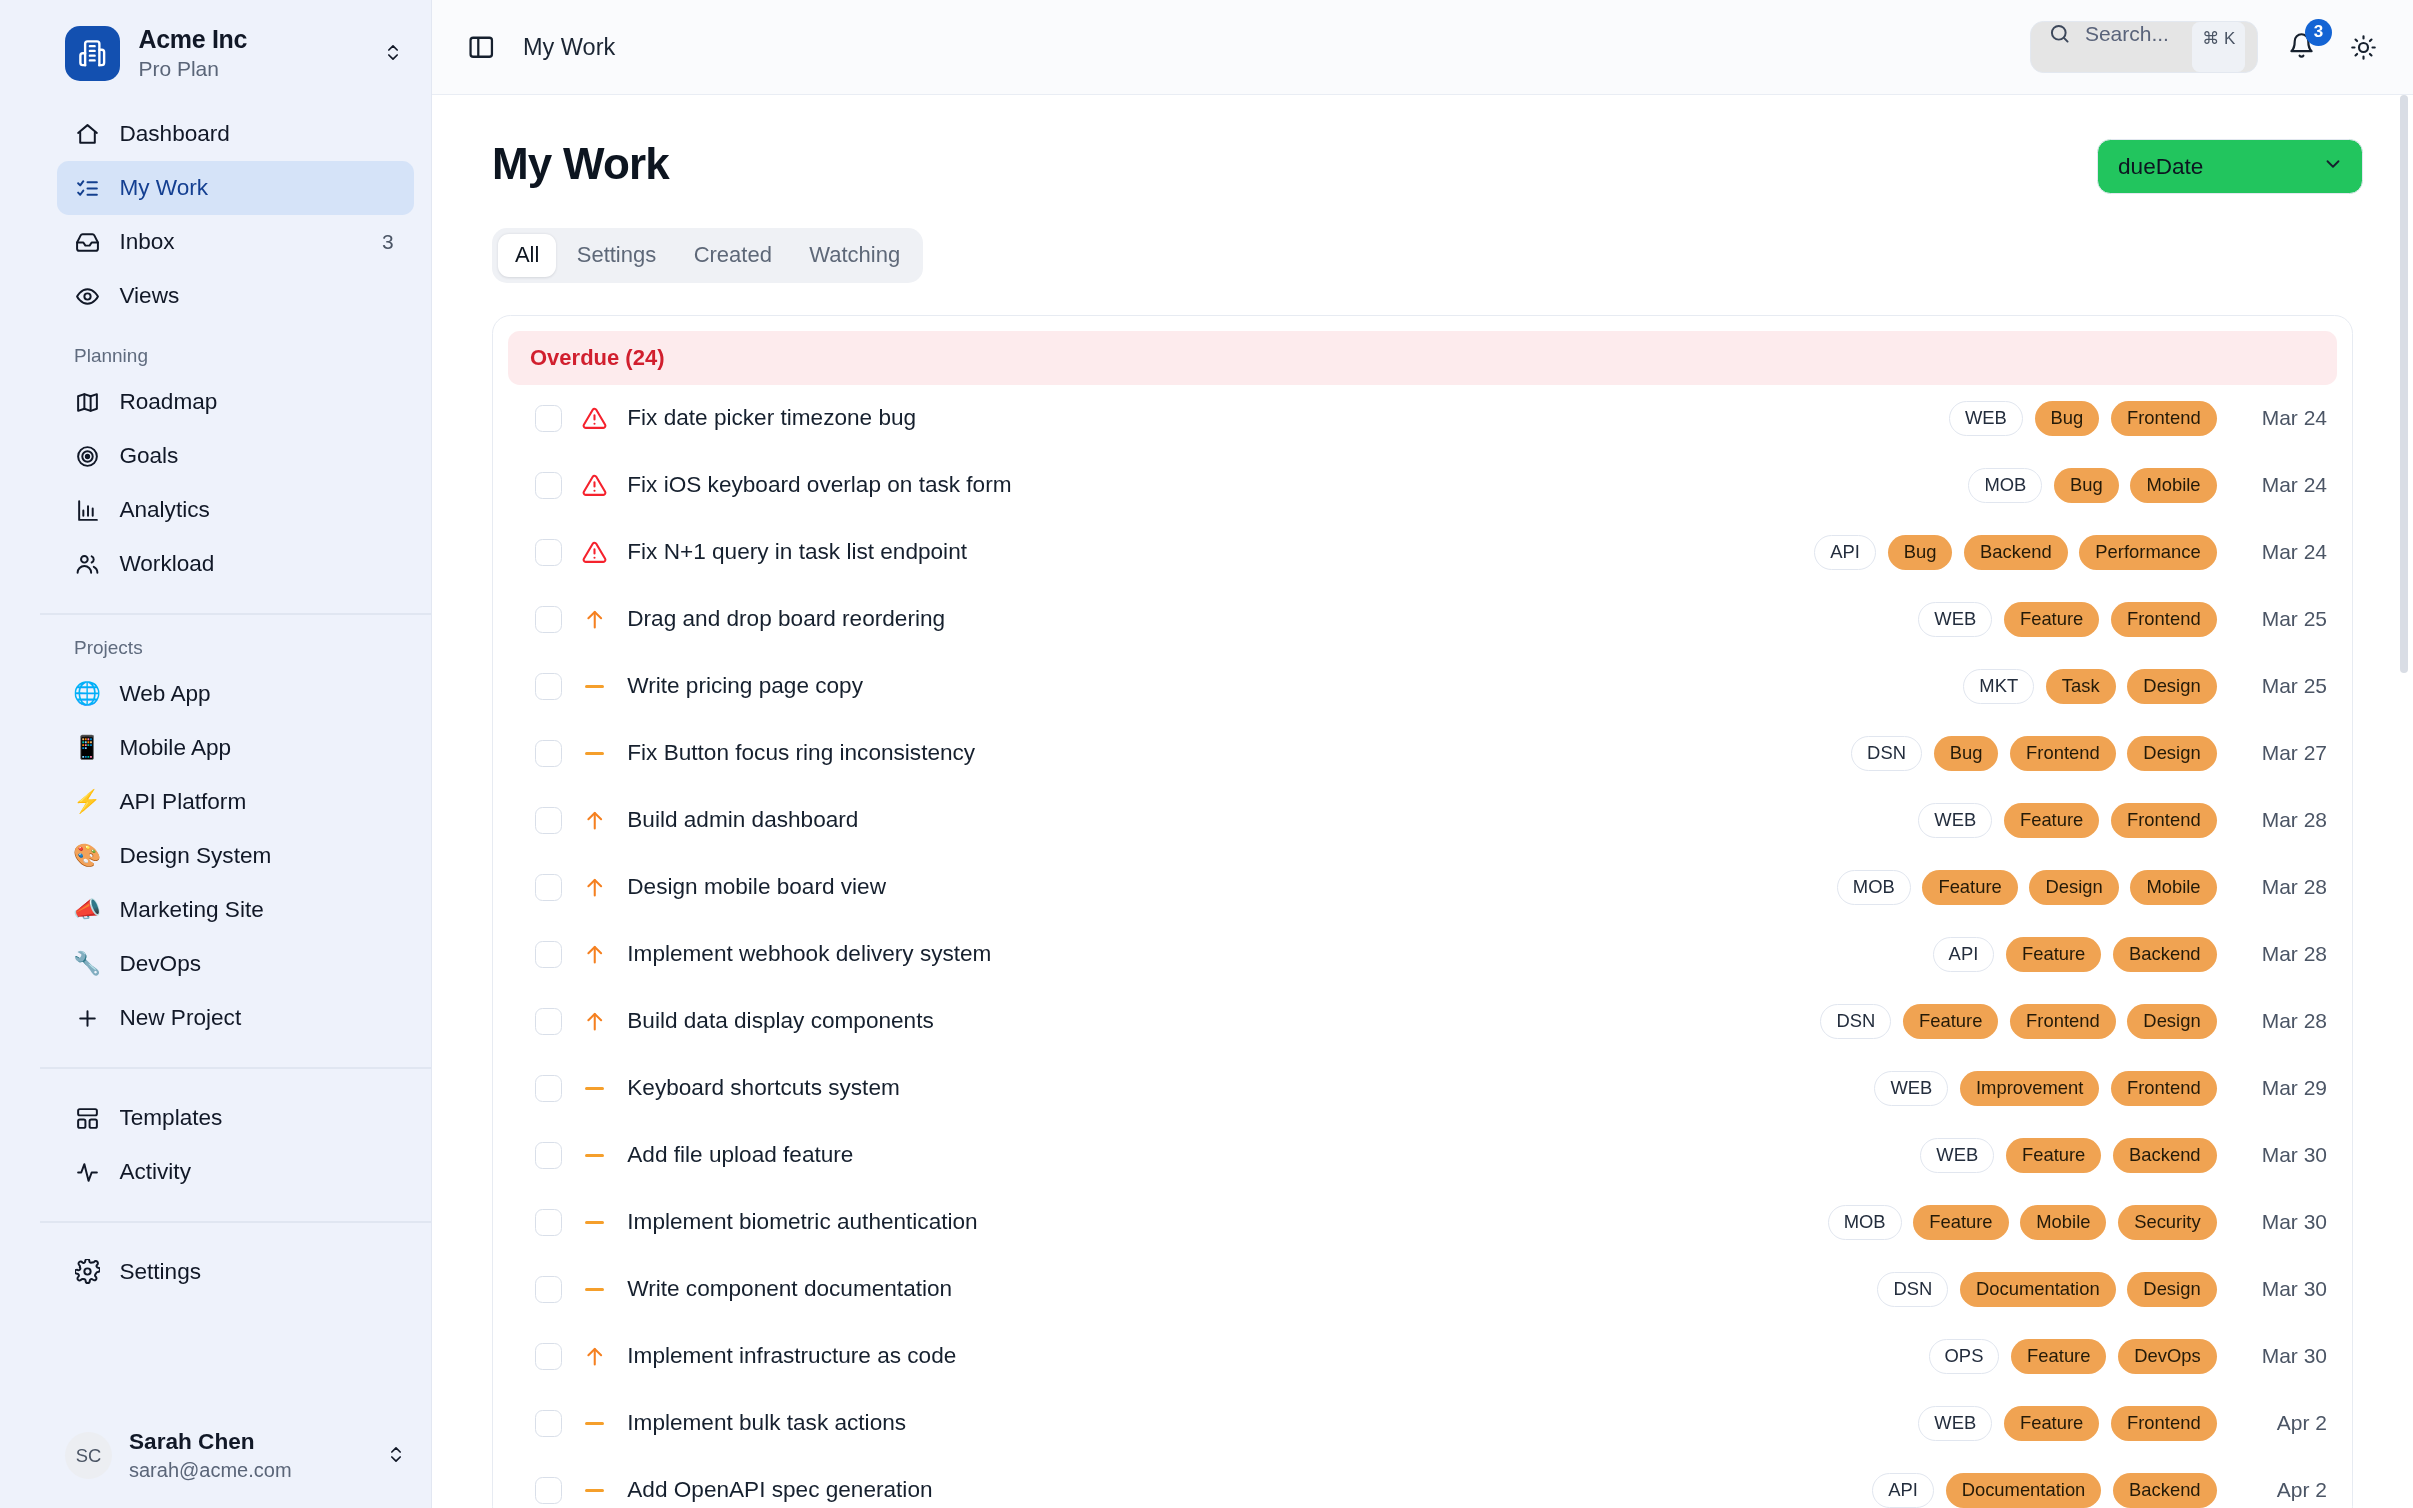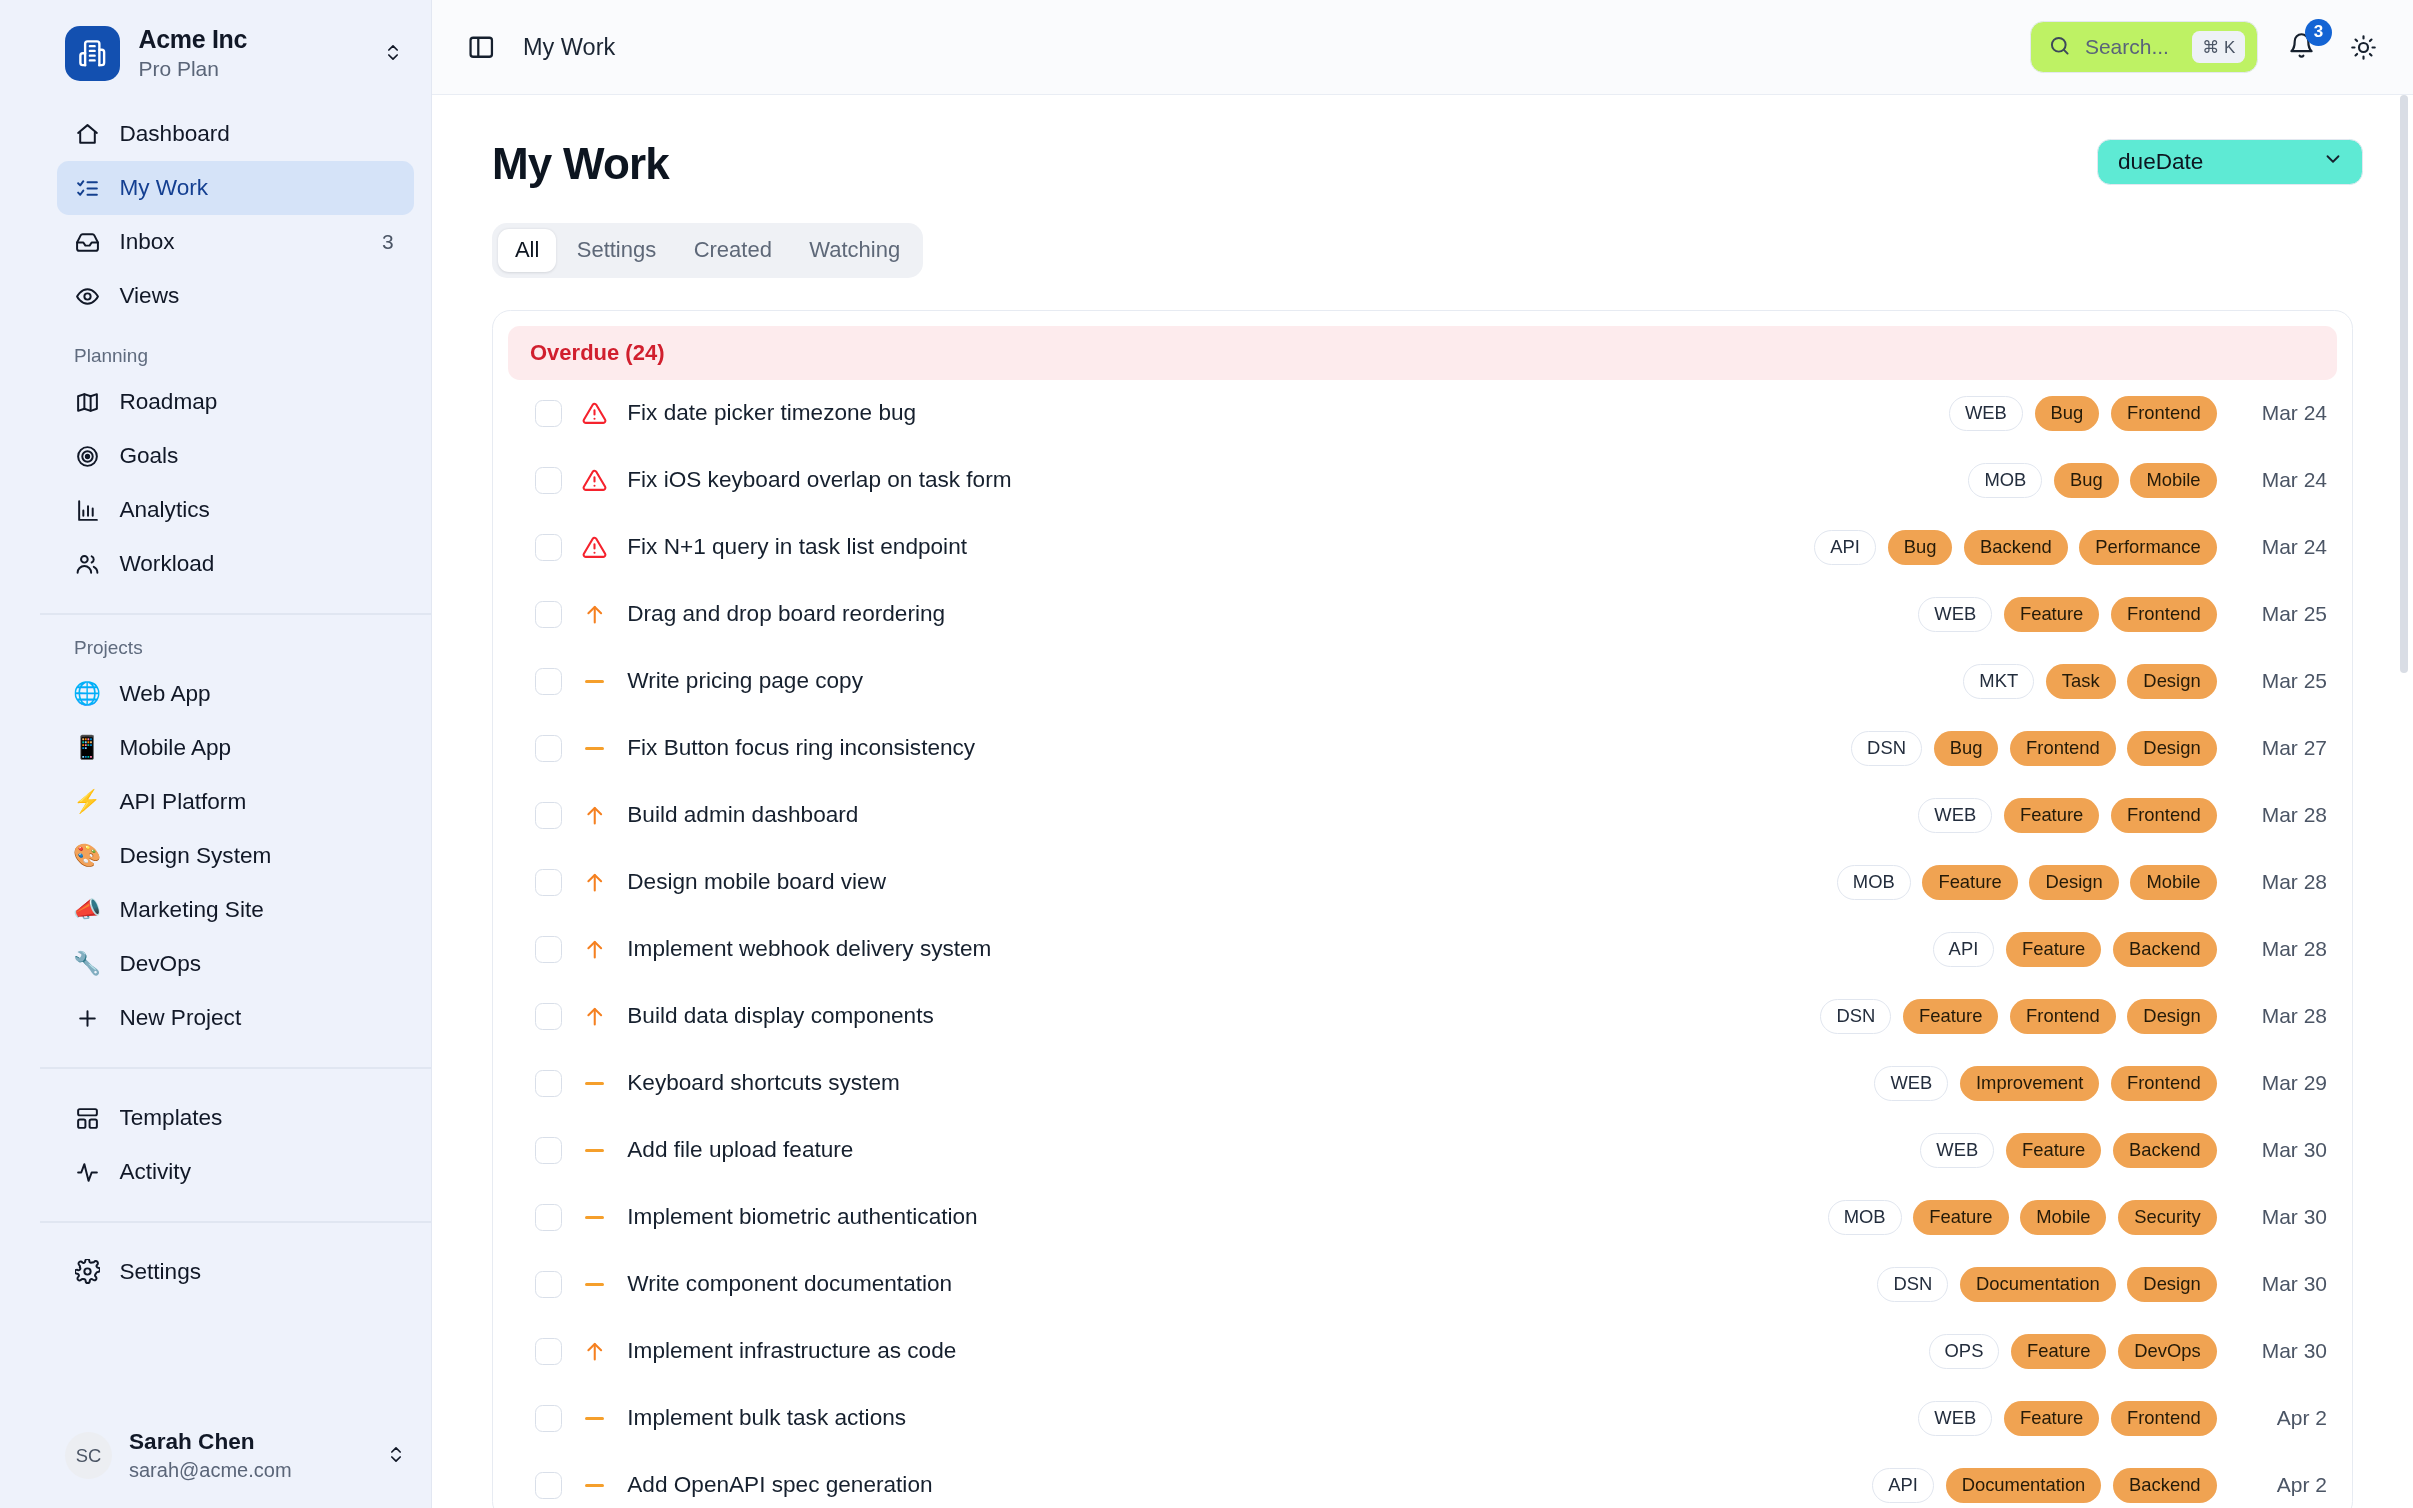--- a/index.html
+++ b/index.html
@@ -83,24 +83,24 @@
     border-bottom: 1.7px solid #e9edf4;
     display: flex; align-items: center;
     padding: 0 30px 0 30px;
     gap: 22px;
   }
   .icon-btn { width: 39px; height: 39px; display: flex; align-items: center; justify-content: center; cursor: pointer; }
   .topbar-title { font-size: 23.5px; color: #1b2533; }
   .topbar-spacer { flex: 1 1 auto; }
 
   .search-box {
-    display: flex; align-items: center; gap: 13.4px;
+    display: flex; gap: 13.4px;
     height: 52px; width: 228px;
     border: 1.7px solid #e3e8f0; border-radius: 13.4px;
-    background: #bef264; padding: 0 11.7px 0 17px;
+    background: #e5e5e5; padding: 0 11.7px 0 17px;
     cursor: text;
   }
   .search-ph { flex: 1; font-size: 21px; color: #59637a; }
   .kbd {
     background: #eef1f6; border-radius: 7.5px;
     font-size: 17px; color: #4b5565;
     padding: 5.9px 10px; white-space: nowrap;
   }
   .bell-wrap { position: relative; width: 42px; height: 42px; display:flex; align-items:center; justify-content:center; cursor:pointer; }
   .badge {
@@ -113,23 +113,23 @@
   }
 
   .content { flex: 1 1 auto; overflow: hidden; padding: 0 30px; position: relative; }
   .page-head {
     display: flex; align-items: flex-start; justify-content: space-between;
     padding: 44px 20px 0 30px;
   }
   .page-title { font-size: 44px; font-weight: 700; color: #0d1520; letter-spacing: -0.8px; }
   .sort-select {
     display: flex; align-items: center; justify-content: space-between;
-    width: 266px; height: 46px;
+    width: 266px; height: 55px;
     border: 1.7px solid #e3e8f0; border-radius: 13.4px;
-    background: #5eead4; padding: 0 18.4px 0 20px;
+    background: #22c55e; padding: 0 18.4px 0 20px;
     font-size: 22.6px; color: #0d1520; cursor: pointer;
   }
 
   .tabs {
     display: inline-flex; align-items: center; gap: 3.4px;
     background: #eff1f5; border-radius: 15px;
     padding: 5.9px; margin: 34px 0 0 30px;
   }
   .tab {
     font-size: 22px; color: #5e6878;

